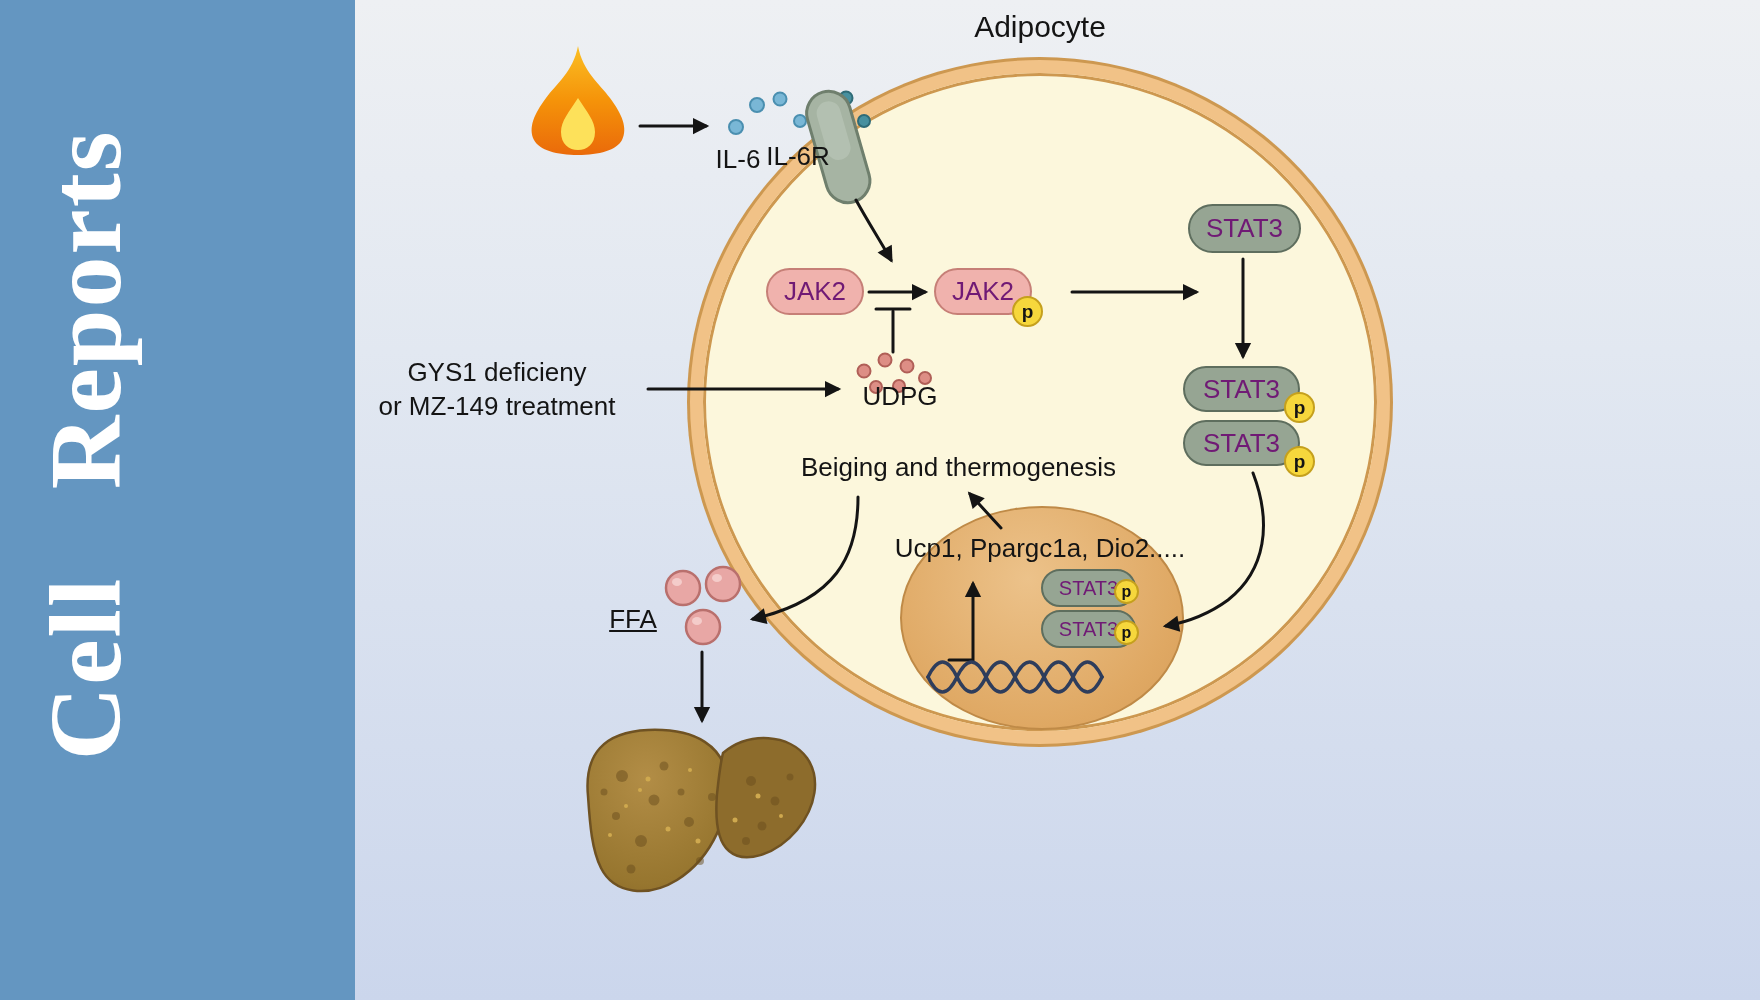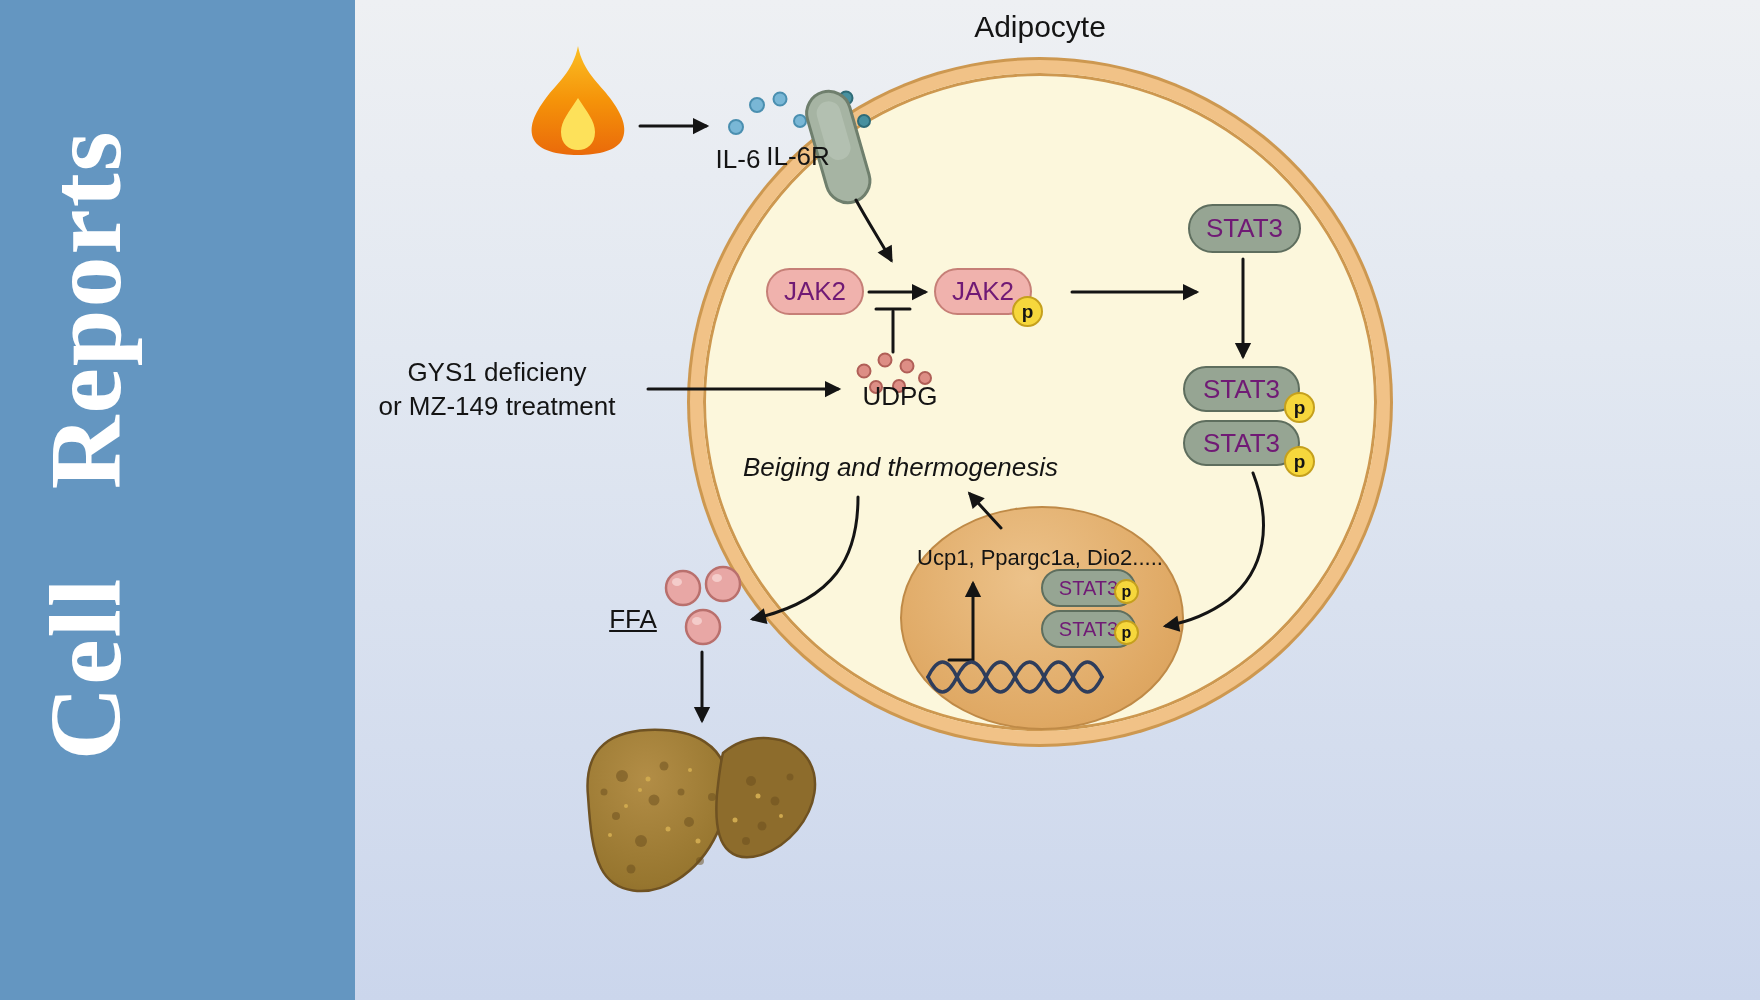--- a/index.html
+++ b/index.html
@@ -181,22 +181,22 @@
       </g>
     </g>
   </svg>
 
   <div class="lbl" style="left:905px;top:7px;width:270px;font-size:30px;">Adipocyte</div>
   <div class="lbl" style="left:698px;top:123px;width:80px;margin-top:20px;">IL-6</div>
   <div class="lbl" style="left:748px;top:140px;width:100px;">IL-6R</div>
   <div class="lbl" style="left:352px;top:356px;width:290px;">GYS1 deficieny
 or MZ-149 treatment</div>
   <div class="lbl" style="left:848px;top:380px;width:104px;">UDPG</div>
-  <div class="lbl" style="left:718px;top:451px;width:365px;font-style:italic;">Beiging and thermogenesis</div>
-  <div class="lbl" style="left:890px;top:532px;width:300px;font-size:22px;margin-top:12px;">Ucp1, Ppargc1a, Dio2.....</div>
+  <div class="lbl" style="left:776px;top:451px;width:365px;">Beiging and thermogenesis</div>
+  <div class="lbl" style="left:890px;top:532px;width:300px;font-size:26px;">Ucp1, Ppargc1a, Dio2.....</div>
   <div class="lbl" style="left:594px;top:603px;width:78px;text-decoration:underline;">FFA</div>
 
   <div class="pill" style="left:766px;top:268px;width:98px;height:47px;">JAK2</div>
   <div class="pill" style="left:934px;top:268px;width:98px;height:47px;">JAK2</div>
   <div class="badge" style="left:1012px;top:296px;">p</div>
 
   <div class="pill green" style="left:1188px;top:204px;width:113px;height:49px;">STAT3</div>
 
   <div class="pill green" style="left:1183px;top:366px;width:117px;height:46px;">STAT3</div>
   <div class="badge" style="left:1284px;top:392px;">p</div>

